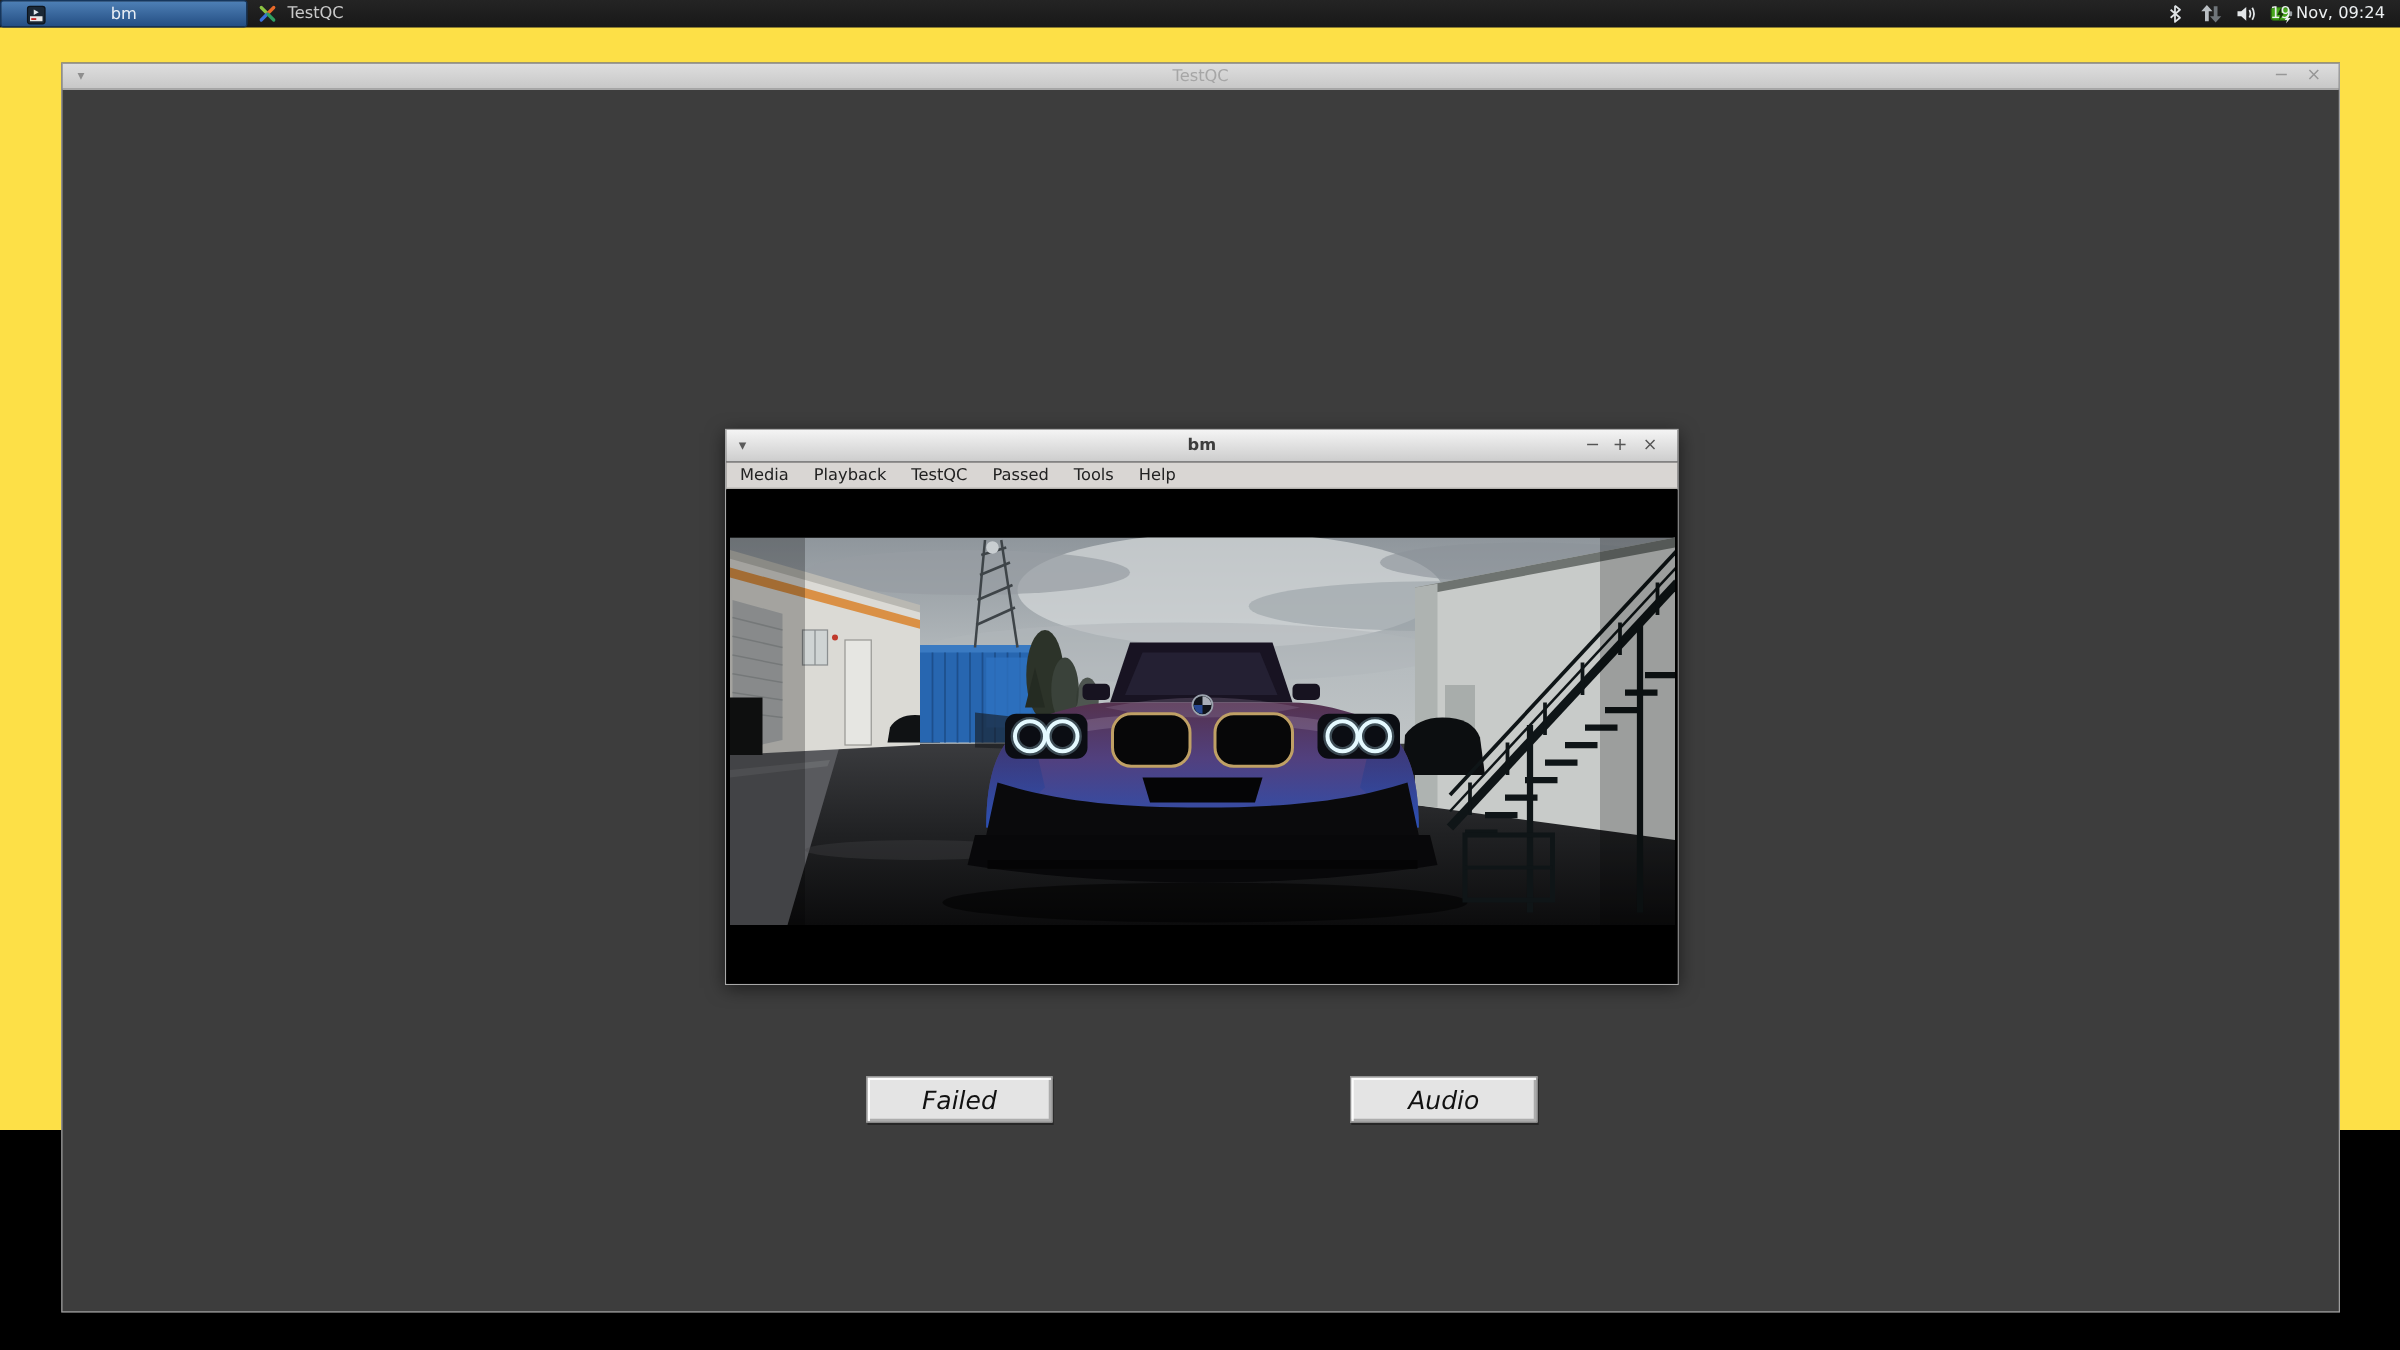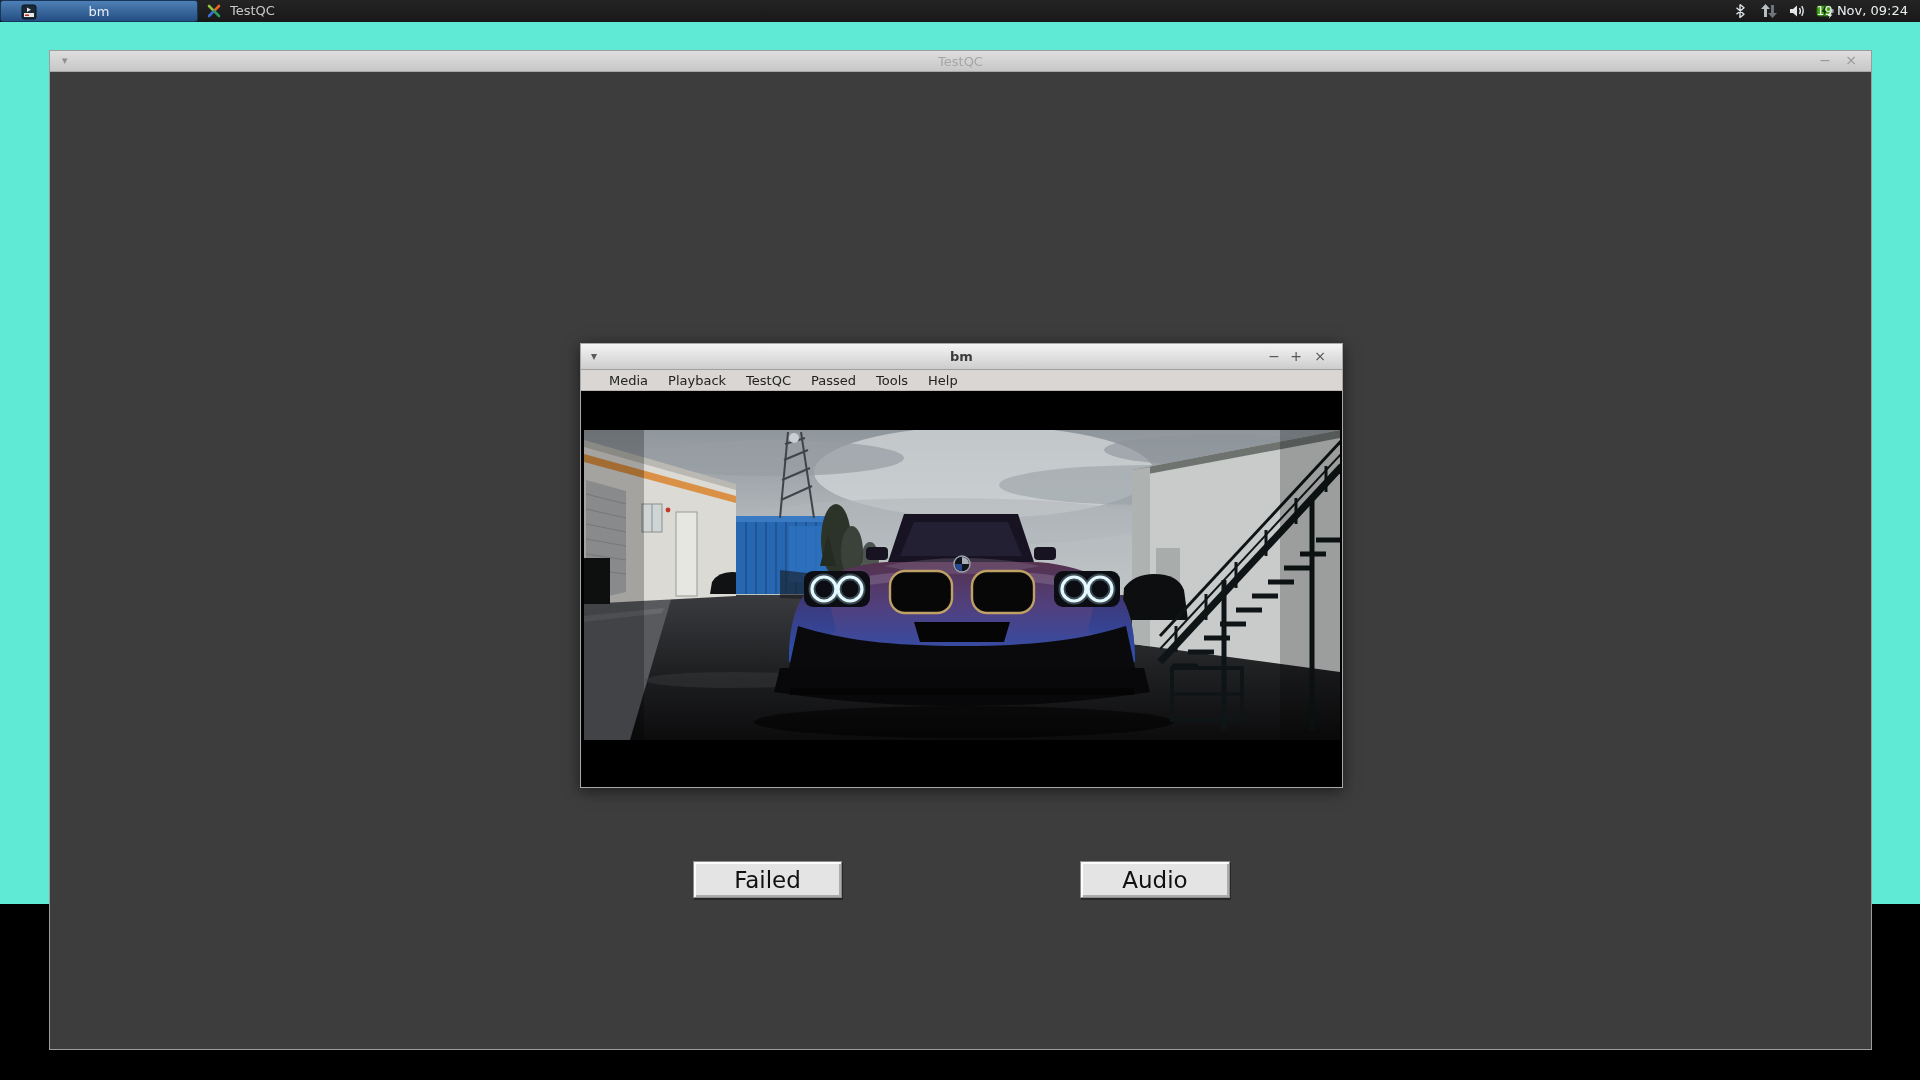--- a/index.html
+++ b/index.html
@@ -1,18 +1,18 @@
 <!DOCTYPE html>
 <html><head>
 <meta charset="utf-8">
 <style>
   * { margin:0; padding:0; box-sizing:border-box; }
   html,body { width:1920px; height:1080px; background:#000; overflow:hidden;
               font-family:"DejaVu Sans","Liberation Sans",sans-serif; }
-  .screen { position:absolute; inset:0; width:1920px; height:904px; background:#5eead4; }
+  .screen { position:absolute; inset:0; width:1920px; height:904px; background:#fde047; }
 
   
   .panel { position:absolute; left:0; top:0; width:1920px; height:22px;
            background:linear-gradient(#242424,#181818); }
   .task { position:absolute; top:0; height:22px; cursor:default; }
   .task-active { left:0; width:198px; border-radius:3px;
                  background:linear-gradient(#4e80b6,#2a5econ 90%,#244e83);
                  background:linear-gradient(#4e80b6,#244e83);
                  border:1px solid #16365c; }
   .task-idle { left:199px; width:198px; background:transparent; }
@@ -53,34 +53,34 @@
                   border-bottom:1px solid #9f9f9f; }
   .vlc-title { position:absolute; left:0; top:0; width:100%; height:26px; line-height:26px;
                text-align:center; font-size:13px; font-weight:bold; color:#3c3c3c; }
   .vlc-menu-arrow { position:absolute; left:10px; top:0; height:26px; line-height:24px;
                     font-size:12px; color:#5a5a5a; cursor:default; }
   .vlc-ctrl { position:absolute; top:0; height:26px; line-height:24px; width:20px;
               text-align:center; font-size:14px; color:#555; cursor:default; }
   .vlc-min { right:58px; } .vlc-max { right:36px; } .vlc-close { right:12px; }
   .vlc-menubar { position:absolute; left:0; top:26px; width:100%; height:21px;
                  background:#d9d6d3; border-bottom:1px solid #b9b6b3;
-                 display:flex; align-items:center; padding-left:18px; }
+                 display:flex; align-items:center; padding-left:1px; }
   .vlc-menubar .mitem { font-size:13px; color:#222; padding:0 10px; height:21px;
                         line-height:21px; cursor:default; }
   .vlc-video { position:absolute; left:0; top:48px; right:0; bottom:0; background:#000; }
   .vframe { position:absolute; left:3px; top:38px; width:756px; height:310px; }
 
   
   .qcbtn { position:absolute; top:810px; height:37px; background:#e4e4e4;
-           border:1px solid #8a8a8a; font-size:23px; color:#111;
+           border:1px solid #8a8a8a; font-size:20px; color:#111;
            font-family:"DejaVu Sans","Liberation Sans",sans-serif;
            box-shadow:inset 2px 2px 0 rgba(255,255,255,.9),
                       inset -2px -2px 0 rgba(125,125,125,.55),
                       1px 2px 0 rgba(0,0,0,.35);
-           cursor:pointer; }
+           cursor:pointer;font-style:italic; }
   .btn-fail { left:643px; width:149px; }
   .btn-pass { left:1030px; width:150px; }
 </style>
 </head>
 <body>
 
 <div class="screen">
 
   <div class="panel">
 

